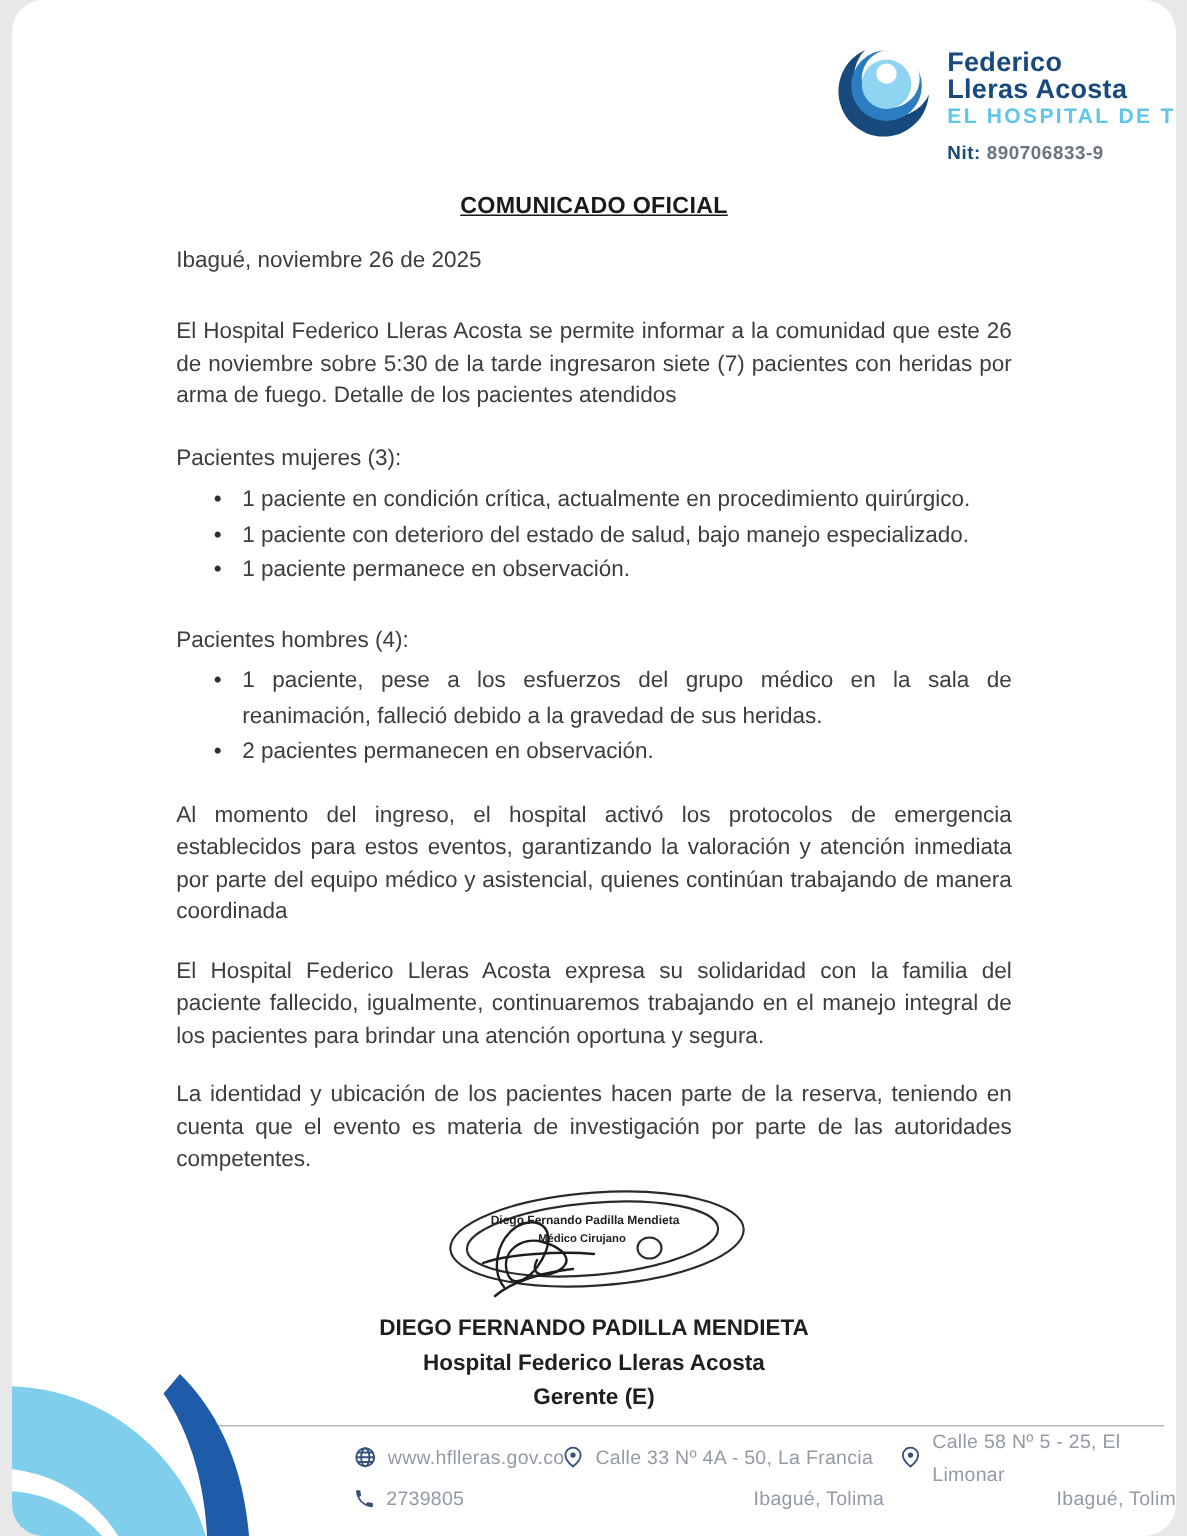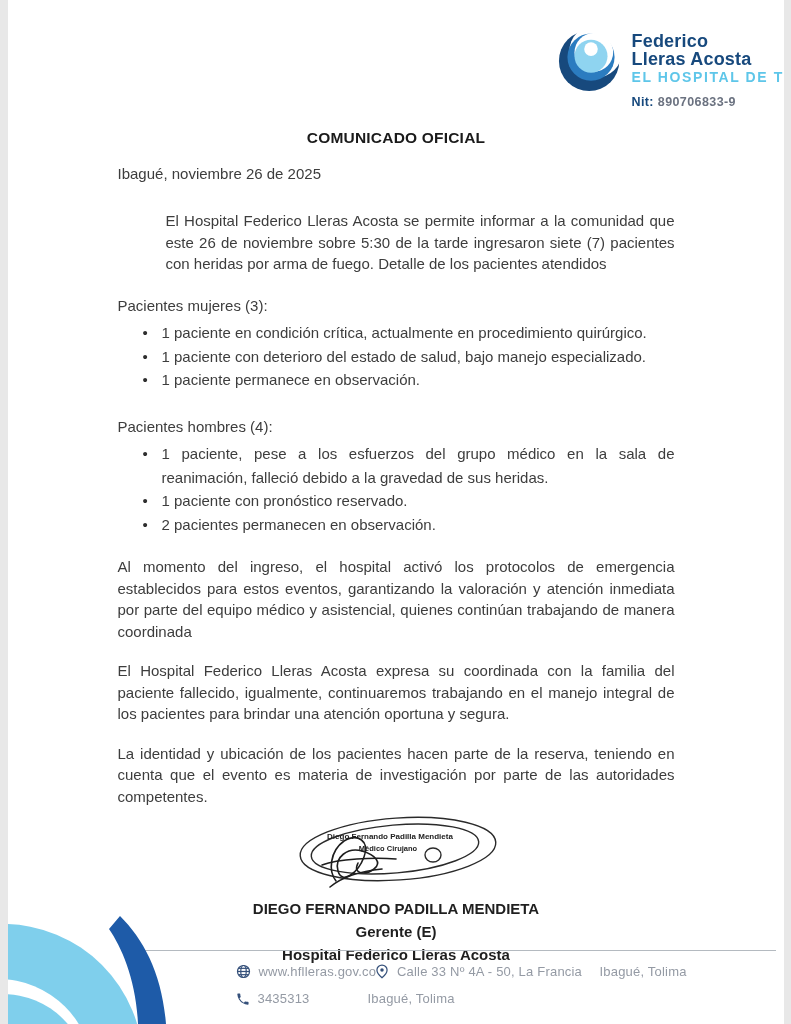--- a/index.html
+++ b/index.html
@@ -7,20 +7,21 @@
   .page {
     position:relative;
     width:776px; height:1024px;
     margin:0 auto;
     background:#ffffff;
     overflow:hidden;
     font-family:"Liberation Sans", sans-serif;
     color:#3d3d3d;
     font-size:15px;
     line-height:21.5px;
+    border-radius:21px;
   }
 
   
   .logo {
     position:absolute; top:24px; right:34px;
     display:flex; align-items:flex-start; gap:8px;
     width:192px;
   }
   .logo-icon { flex:0 0 auto; }
   .logo-text { padding-top:8px; }
@@ -38,24 +39,24 @@
     letter-spacing:0.4px;
   }
   .logo-nit .nit-label { color:#17497d; }
   .logo-nit .nit-value { color:#6b7280; }
 
   
   .content { padding:0 109px 0 110px; }
   .doc-title {
     padding-top:127px;
     text-align:center; font-weight:bold; color:#1a1a1a;
-    font-size:15.5px; letter-spacing:0.2px;
+    font-size:15.5px; letter-spacing:0.2px;text-decoration:underline;
   }
   .date-line { margin-top:14px; }
-  .para { margin-top:26px; text-align:justify;margin-left:48px; }
+  .para { margin-top:26px; text-align:justify; }
   .group-header { margin-top:20px; }
   ul.plist { list-style:none; margin-top:5px; }
   ul.plist li {
     position:relative; padding-left:44px; line-height:23.5px;
     text-align:justify;
   }
   ul.plist li::before {
     content:"\2022";
     position:absolute; left:25px; top:0;
     font-size:15px; color:#2e2e2e;
@@ -73,21 +74,21 @@
   .footer-line {
     position:absolute; left:130px; right:8px; top:950px;
     height:1px; background:#b4bac0;
   }
   .footer-col { position:absolute; color:#949aa4; font-size:13px; letter-spacing:0.2px; }
   .footer-col .frow { height:27px; display:flex; align-items:center; gap:8px; }
   .fc1 { left:228px; top:958px; }
   .fc2 { left:360px; top:958px; width:222px; }
   .fc3 { left:592px; top:958px; width:192px; }
   .fc2 .frow, .fc3 .frow { justify-content:center; }
-  .frow.centered { justify-content:flex-start; }
+  .frow.centered { justify-content:flex-end; }
   .ficon { display:inline-flex; flex:0 0 auto; }
 
   
   .corner-decoration { position:absolute; left:0; bottom:0; width:280px; height:200px; }
 </style>
 </head>
 <body>
 
 <div class="page">
 
@@ -123,26 +124,25 @@
     <div class="group-header">Pacientes mujeres (3):</div>
     <ul class="plist">
       <li>1 paciente en condición crítica, actualmente en procedimiento quirúrgico.</li>
       <li>1 paciente con deterioro del estado de salud, bajo manejo especializado.</li>
       <li>1 paciente permanece en observación.</li>
     </ul>
 
     <div class="group-header" style="margin-top:24px;">Pacientes hombres (4):</div>
     <ul class="plist">
       <li>1 paciente, pese a los esfuerzos del grupo médico en la sala de reanimación, falleció debido a la gravedad de sus heridas.</li>
-      <li>1 paciente con pronóstico reservado.</li>
       <li>2 pacientes permanecen en observación.</li>
     </ul>
 
     <div class="para-tight" style="margin-top:20px;">Al momento del ingreso, el hospital activó los protocolos de emergencia establecidos para estos eventos, garantizando la valoración y atención inmediata por parte del equipo médico y asistencial, quienes continúan trabajando de manera coordinada</div>
-    <div class="para-tight">El Hospital Federico Lleras Acosta expresa su coordinada con la familia del paciente fallecido, igualmente, continuaremos trabajando en el manejo integral de los pacientes para brindar una atención oportuna y segura.</div>
+    <div class="para-tight">El Hospital Federico Lleras Acosta expresa su solidaridad con la familia del paciente fallecido, igualmente, continuaremos trabajando en el manejo integral de los pacientes para brindar una atención oportuna y segura.</div>
     <div class="para-tight">La identidad y ubicación de los pacientes hacen parte de la reserva, teniendo en cuenta que el evento es materia de investigación por parte de las autoridades competentes.</div>
 
     <div class="stamp-wrap">
       <svg width="236" height="84" viewBox="0 0 236 84">
         <g stroke="#2a2a2a" fill="none" stroke-width="1.4">
           <ellipse cx="120" cy="38" rx="98" ry="31" transform="rotate(-4 120 38)"></ellipse>
           <ellipse cx="117" cy="38" rx="84" ry="24" transform="rotate(-5 117 38)"></ellipse>
           <ellipse cx="155" cy="44" rx="8" ry="7"></ellipse>
         </g>
         <g fill="#222222" font-family="Liberation Sans, sans-serif" font-weight="bold" text-anchor="middle">
@@ -153,22 +153,22 @@
           <path d="M58,70 C50,60 52,40 66,30 C80,22 92,30 86,46 C80,62 64,74 60,60 C56,46 70,36 84,40"></path>
           <path d="M84,40 C98,44 104,52 96,58 C88,64 74,64 80,52"></path>
           <path d="M44,54 C60,48 96,46 118,48"></path>
           <path d="M52,76 C64,66 84,60 104,58"></path>
         </g>
       </svg>
     </div>
 
     <div class="signer">
       <div>DIEGO FERNANDO PADILLA MENDIETA</div>
+      <div>Hospital Federico Lleras Acosta</div>
       <div>Gerente (E)</div>
-      <div>Hospital Federico Lleras Acosta</div>
     </div>
   </div>
 
   <div class="footer-line"></div>
 
   <div class="footer-col fc1">
     <div class="frow">
       <span class="ficon">
         <svg width="15" height="15" viewBox="0 0 16 16" fill="none" stroke="#35507a" stroke-width="1.3">
           <circle cx="8" cy="8" r="6.4"></circle>
@@ -179,40 +179,49 @@
         </svg>
       </span>
       <span>www.hflleras.gov.co</span>
     </div>
     <div class="frow">
       <span class="ficon">
         <svg width="14" height="14" viewBox="0 0 16 16" fill="#35507a">
           <path d="M13.6 11.2c-.9 0-1.8-.15-2.6-.43a.76.76 0 0 0-.78.18l-1.2 1.2a11.5 11.5 0 0 1-5.05-5.05l1.2-1.2c.2-.2.27-.5.18-.78A8.4 8.4 0 0 1 4.9 2.5a.75.75 0 0 0-.75-.75H2.25a.75.75 0 0 0-.75.78 13 13 0 0 0 1.92 5.95 13 13 0 0 0 4.2 4.2 13 13 0 0 0 5.95 1.92.75.75 0 0 0 .78-.75v-1.9a.75.75 0 0 0-.75-.75z"></path>
         </svg>
       </span>
-      <span>3435313</span>
+      <span>2739805</span>
     </div>
   </div>
 
   <div class="footer-col fc2">
     <div class="frow">
       <span class="ficon">
         <svg width="14" height="15" viewBox="0 0 16 17" fill="none" stroke="#35507a" stroke-width="1.4">
           <path d="M8 1.2 C4.8 1.2 2.2 3.7 2.2 6.8 C2.2 11 8 15.6 8 15.6 C8 15.6 13.8 11 13.8 6.8 C13.8 3.7 11.2 1.2 8 1.2 Z"></path>
           <circle cx="8" cy="6.8" r="2" fill="#35507a" stroke="none"></circle>
         </svg>
       </span>
       <span>Calle 33 Nº 4A - 50, La Francia</span>
     </div>
     <div class="frow centered">
       <span>Ibagué, Tolima</span>
     </div>
   </div>
 
   <div class="footer-col fc3">
+    <div class="frow">
+      <span class="ficon">
+        <svg width="14" height="15" viewBox="0 0 16 17" fill="none" stroke="#35507a" stroke-width="1.4">
+          <path d="M8 1.2 C4.8 1.2 2.2 3.7 2.2 6.8 C2.2 11 8 15.6 8 15.6 C8 15.6 13.8 11 13.8 6.8 C13.8 3.7 11.2 1.2 8 1.2 Z"></path>
+          <circle cx="8" cy="6.8" r="2" fill="#35507a" stroke="none"></circle>
+        </svg>
+      </span>
+      <span>Calle 58 Nº 5 - 25, El Limonar</span>
+    </div>
     <div class="frow centered">
       <span>Ibagué, Tolima</span>
     </div>
   </div>
 
   <svg class="corner-decoration" viewBox="0 0 280 200">
     <circle cx="-5" cy="240" r="140" fill="#7fcfec"></circle>
     <circle cx="-10" cy="250" r="95" fill="#ffffff"></circle>
     <circle cx="-5" cy="255" r="85" fill="#7fcfec"></circle>
     <path d="M112,92 C136,116 154,150 158,200 L130,200 C128,156 114,124 101,105 Z" fill="#1e5ba8"></path>

